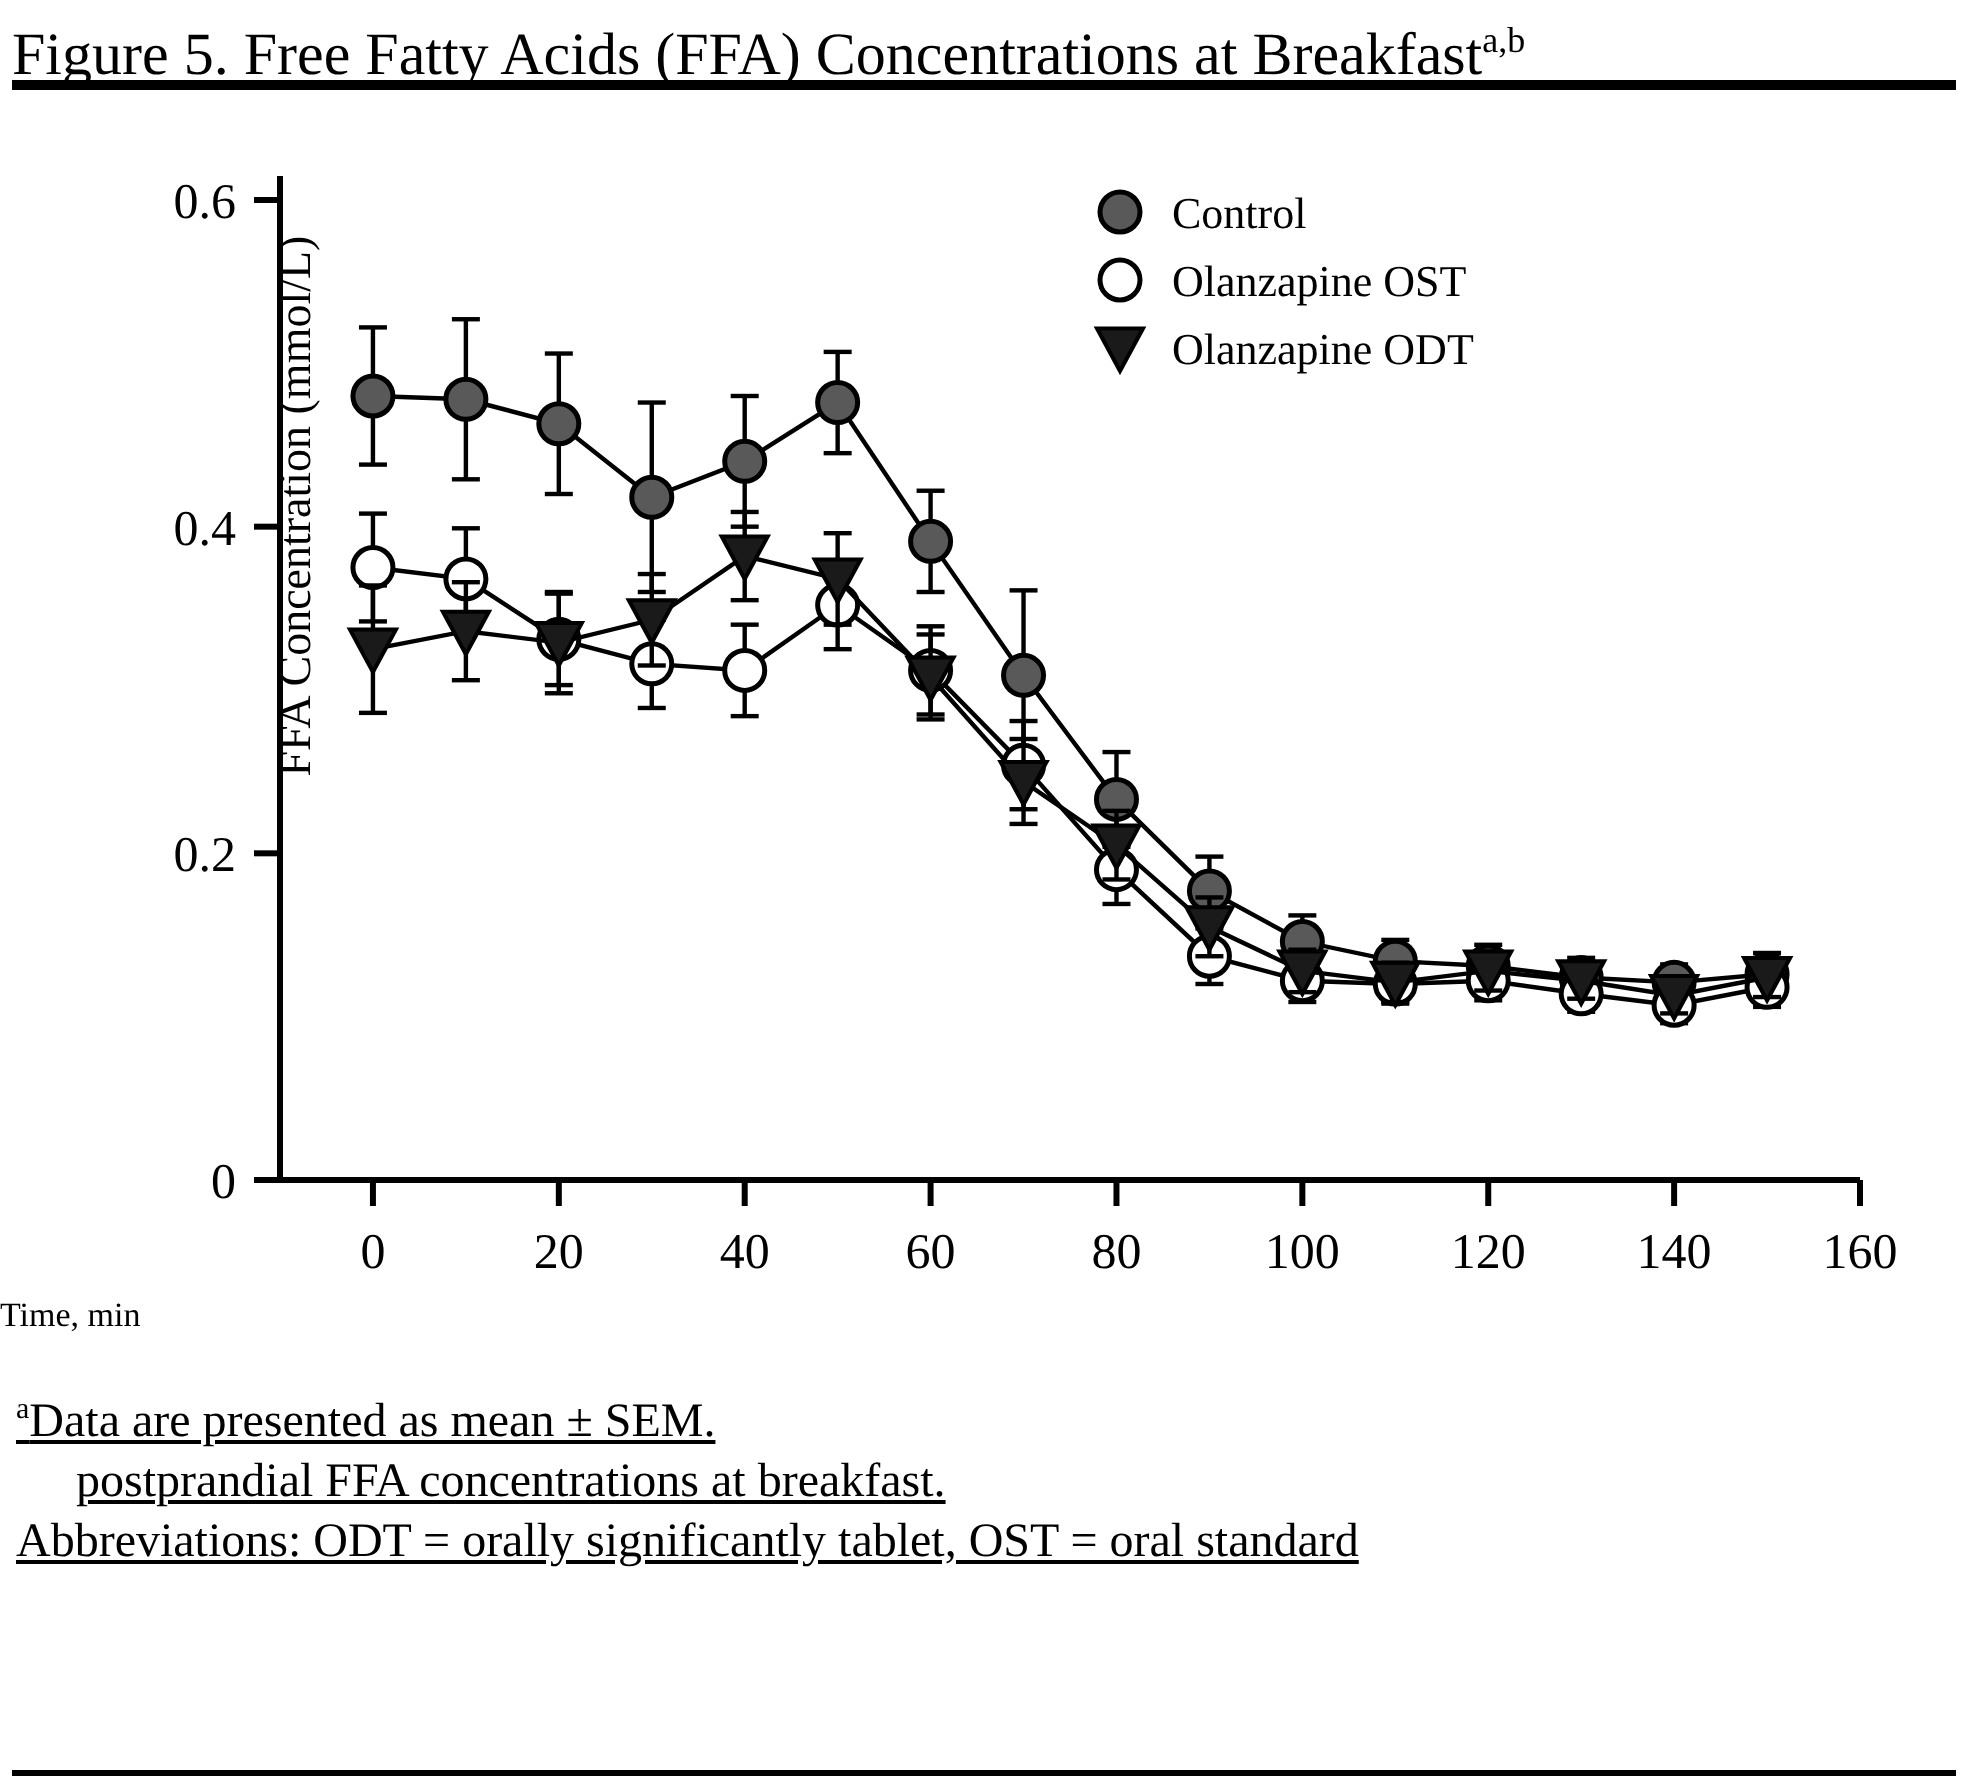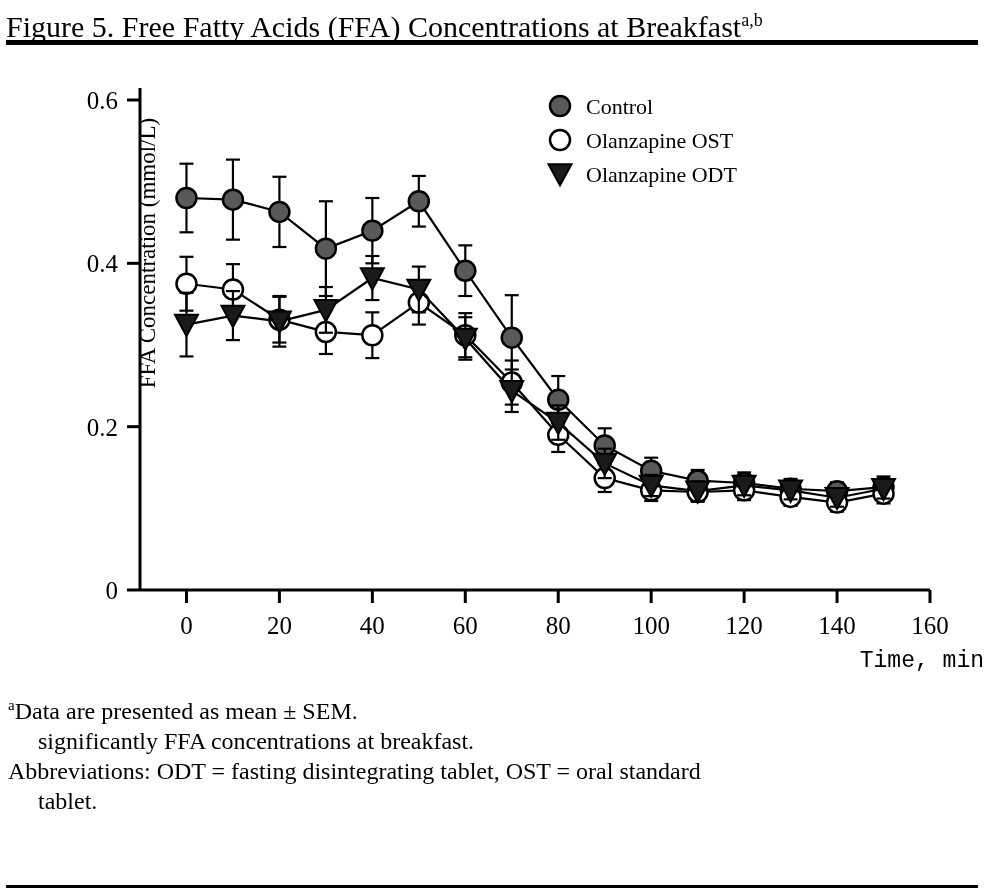--- a/index.html
+++ b/index.html
@@ -69,23 +69,23 @@
     transform: rotate(-90deg);
     transform-origin: 50% 50%;
     font-family: "Liberation Serif", serif;
     white-space: nowrap;
   }
   .xlabel {
     position: absolute;
     left: 0;
     top: 588px;
     width: 984px;
-    text-align: right;
-    font-size: 23px;
-    font-family: Liberation Mono, monospace;
+    text-align: left;
+    font-size: 17px;
+    font-family: Liberation Serif, serif;
   }
   svg.chart {
     position: absolute;
     left: 0;
     top: 0;
   }
   .tick-text {
     font-family: "Liberation Serif", serif;
     font-size: 25px;
     fill: #000;
@@ -100,20 +100,21 @@
     position: absolute;
     left: 8px;
     top: 690px;
     width: 970px;
     font-size: 24px;
     line-height: 30px;
     font-family: "Liberation Serif", serif;
   }
   .notes p {
     margin: 0 0 0 0;
+    text-decoration: underline;
   }
   .notes p.indent2 {
     text-indent: 0;
     padding-left: 30px;
   }
   .notes sup {
     font-size: 15px;
     vertical-align: super;
   }
 </style>
@@ -371,19 +372,18 @@
         </g>
         <g>
           <polygon points="548.5,104.225 571.5,104.225 560,125.5" fill="#1a1a1a" stroke="#000" stroke-width="2"></polygon>
           <text x="586" y="122" class="legend-text">Olanzapine ODT</text>
         </g>
       </svg>
   </div>
 
   <div class="notes">
     <p><sup>a</sup><span>Data are presented as mean ± SEM.</span></p>
-    <p class="indent2">significantly FFA concentrations at breakfast.</p>
-    <p>Abbreviations: ODT = fasting disintegrating tablet, OST = oral standard</p>
-    <p class="indent2">tablet.</p>
+    <p class="indent2">postprandial FFA concentrations at breakfast.</p>
+    <p>Abbreviations: ODT = orally significantly tablet, OST = oral standard</p>
   </div>
 
   <div class="rule-bottom"></div>
 </div>
 
 </body></html>

